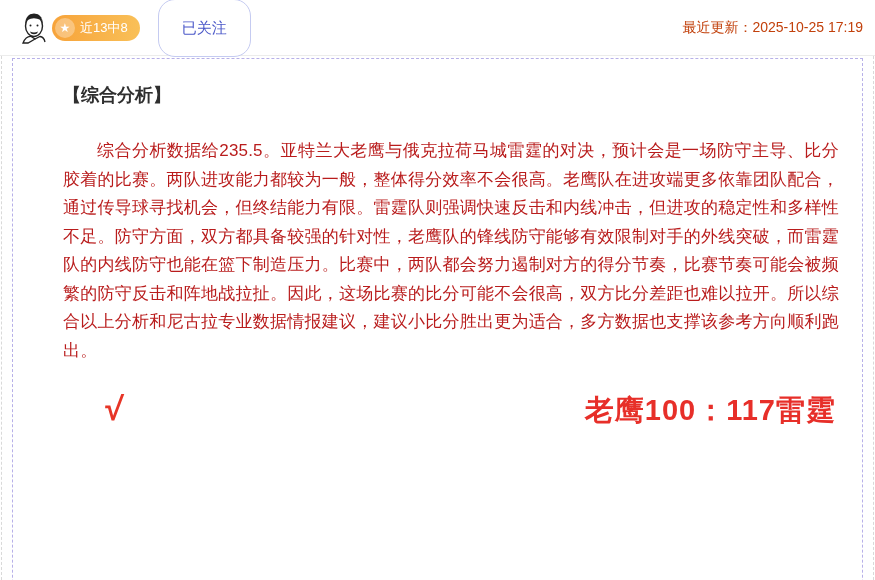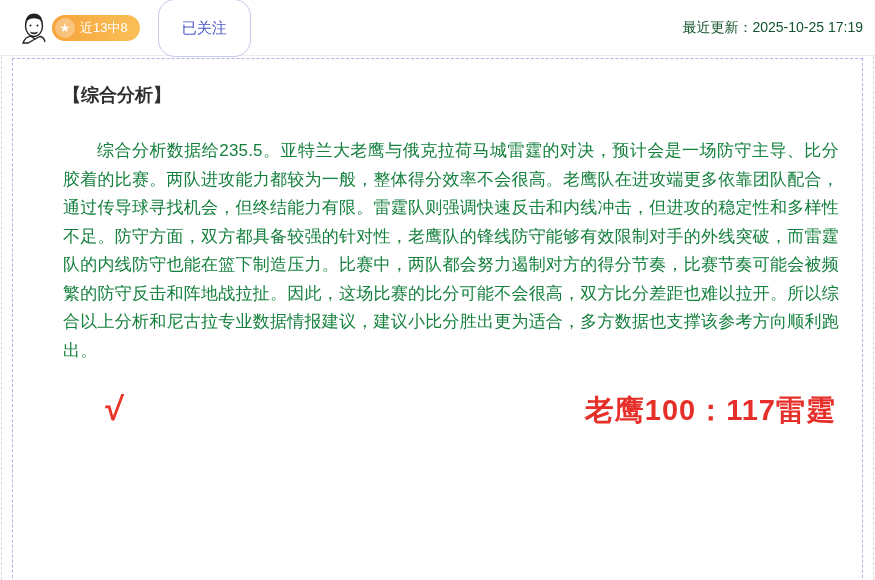--- a/index.html
+++ b/index.html
@@ -28,35 +28,35 @@
     display:inline-flex;align-items:center;justify-content:center;margin-right:5px;flex:0 0 auto;
   }
   .badge-gold{background:linear-gradient(90deg,#f7a33a,#f9c058);}
   .badge-red{background:linear-gradient(90deg,#f8a05c,#f55d64);}
   .star-glyph{color:#fff;font-size:12px;line-height:1;}
   .follow-btn{
     margin-left:10px;background:#fff;border:1px solid #c5cbf1;color:#4a57c8;
     font-size:15px;border-radius:17px;padding:19px 23px;line-height:1.2;cursor:pointer;
     font-family:inherit;
   }
-  .update{margin-left:auto;font-size:14px;color:#14532d;white-space:nowrap;}
+  .update{margin-left:auto;font-size:14px;color:#c2410c;white-space:nowrap;}
 
   
   .content-box{
     margin:2px 12px 0;border:1px dashed #b7b0e8;background:#fff;
     min-height:600px;box-sizing:border-box;
   }
   .unlock-banner{
     background:#eae8f7;color:#5b50c0;font-size:15px;height:38px;
     display:flex;align-items:center;justify-content:center;
   }
   .content-inner{padding:24px 20px 40px 50px;}
   .section-title{font-size:18px;font-weight:700;color:#2f2f2f;margin:0;}
   .analysis{
-    font-size:17px;line-height:28.5px;color:#15803d;text-align:justify;
+    font-size:17px;line-height:28.5px;color:#b91c1c;text-align:justify;
     text-indent:2em;margin:30px 0 0;padding-right:3px;letter-spacing:.2px;
   }
   .viewpoint-row{display:flex;align-items:center;margin-top:26px;}
   .viewpoint-text{font-size:17px;color:#333;}
   .checkmark{
     color:#e73527;font-size:33px;font-weight:700;margin-left:42px;line-height:1;
     position:relative;top:-3px;transform:skewX(-4deg);
   }
   .final-score{
     margin-left:auto;margin-right:6px;color:#e72f29;font-weight:700;font-size:29px;

